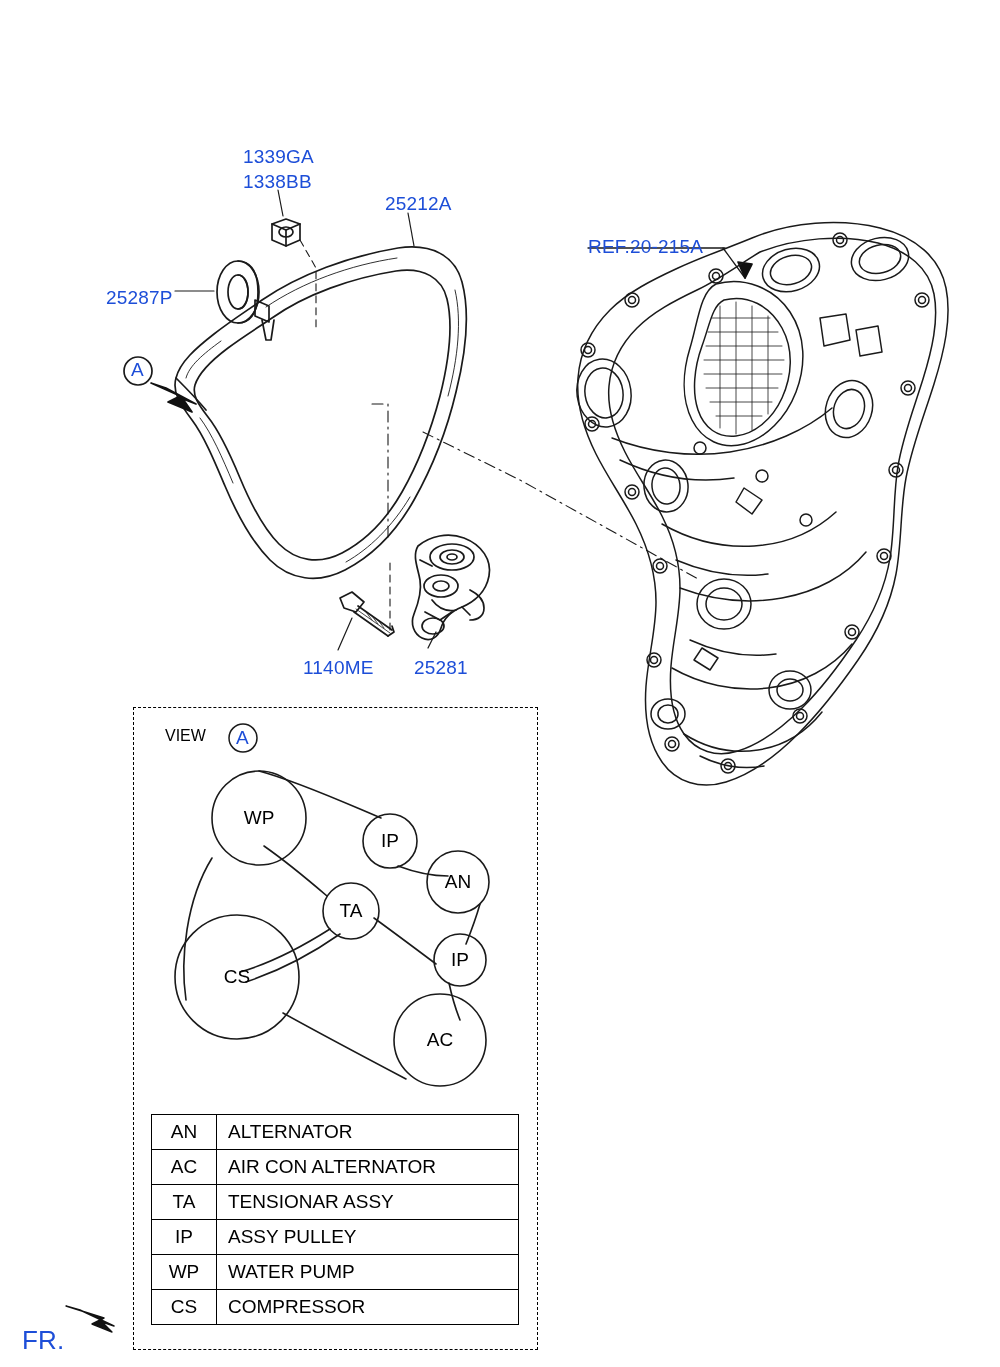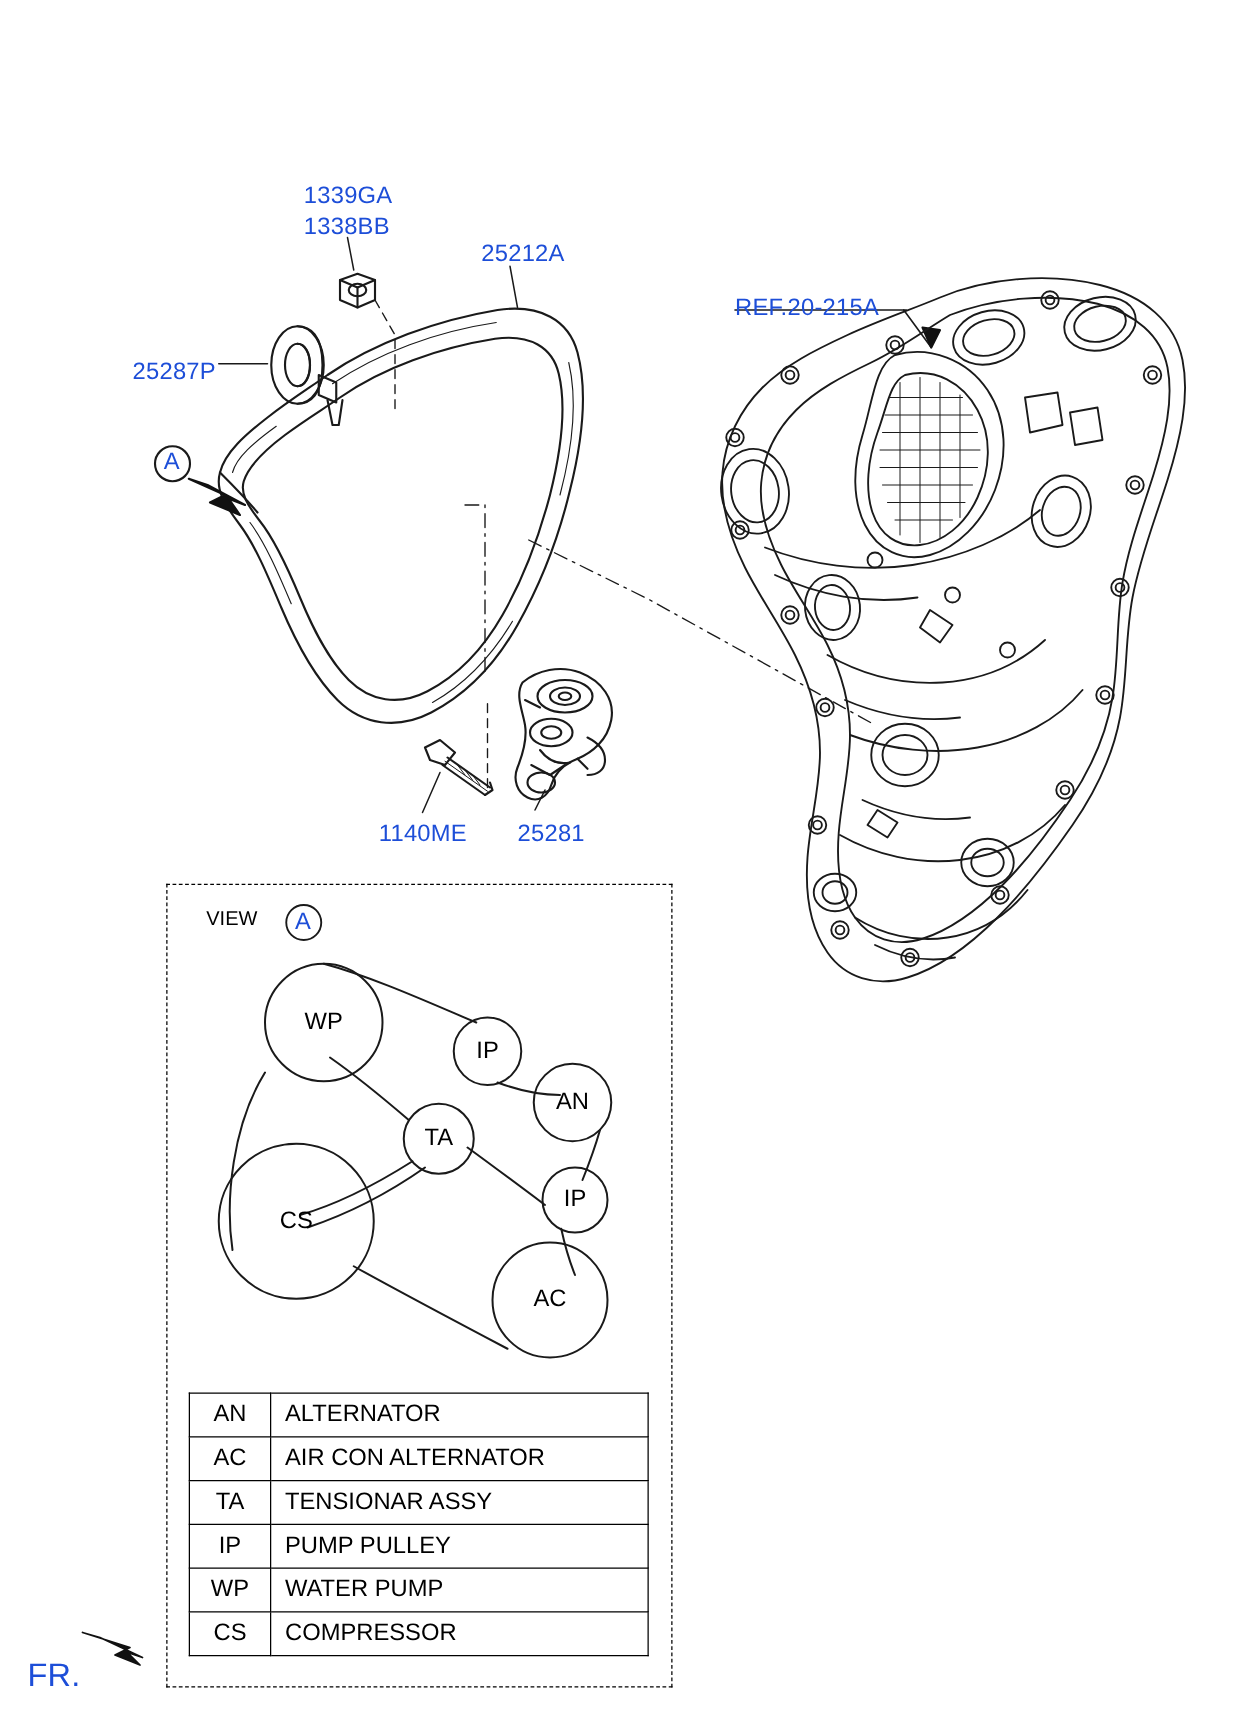--- a/index.html
+++ b/index.html
@@ -361,21 +361,21 @@
       <tr>
         <td class="code">AC</td>
         <td class="desc">AIR CON ALTERNATOR</td>
       </tr>
       <tr>
         <td class="code">TA</td>
         <td class="desc">TENSIONAR ASSY</td>
       </tr>
       <tr>
         <td class="code">IP</td>
-        <td class="desc">PUMP PULLEY</td>
+        <td class="desc">ASSY PULLEY</td>
       </tr>
       <tr>
         <td class="code">WP</td>
         <td class="desc">WATER PUMP</td>
       </tr>
       <tr>
         <td class="code">CS</td>
         <td class="desc">COMPRESSOR</td>
       </tr>
     </tbody>

